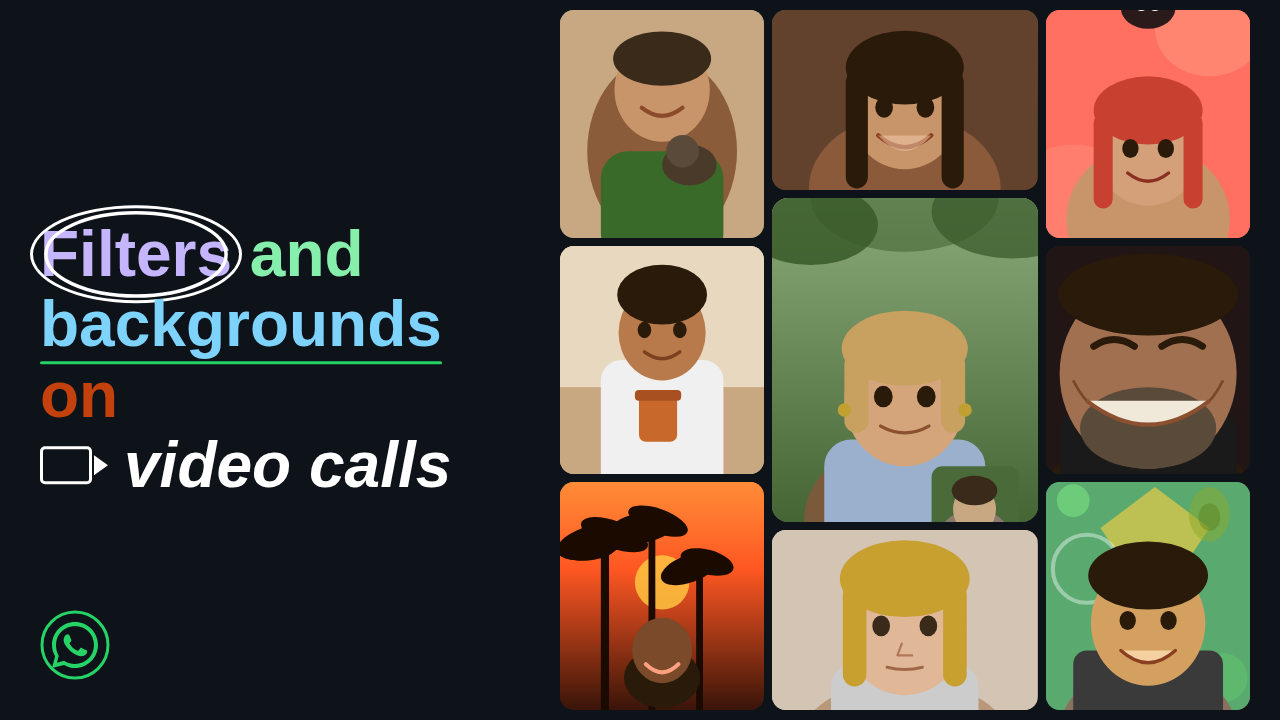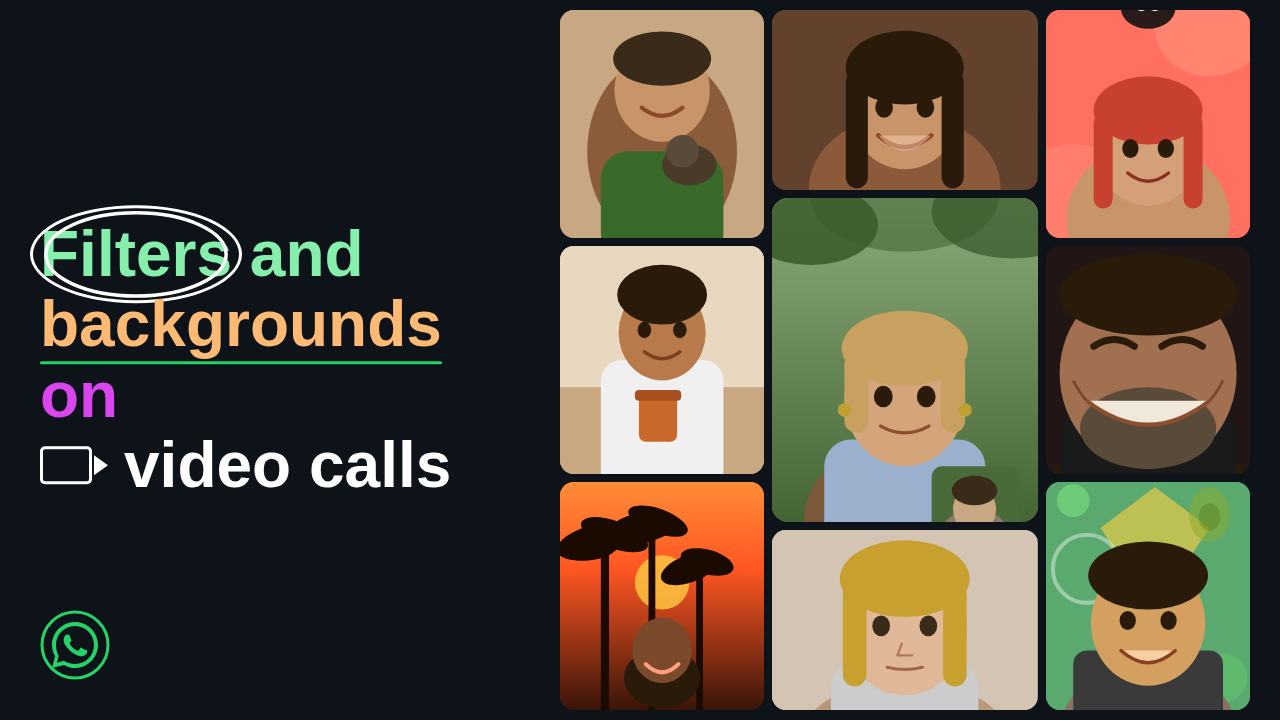--- a/index.html
+++ b/index.html
@@ -32,58 +32,58 @@
 
     .headline {
       font-size: 64px;
       font-weight: 700;
       line-height: 1.1;
       color: #ffffff;
       margin-bottom: 0;
     }
 
     .headline .filters-word {
-      color: #86efac;
+      color: #c4b5fd;
       position: relative;
       display: inline-block;
     }
 
     .filters-oval {
       position: absolute;
       top: -10px;
       left: -8px;
       width: calc(100% + 16px);
       height: calc(100% + 20px);
       border: 3px solid #ffffff;
       border-radius: 50%;
       pointer-events: none;
     }
 
     .headline .and-word {
       color: #86efac;
     }
 
     .headline .backgrounds-word {
-      color: #fdba74;
+      color: #7dd3fc;
       position: relative;
       display: inline-block;
     }
 
     .backgrounds-underline {
       position: absolute;
       bottom: -4px;
       left: 0;
       width: 100%;
       height: 3px;
       background: #25d366;
       border-radius: 2px;
     }
 
     .headline .on-word {
-      color: #d946ef;
+      color: #c2410c;
     }
 
     .video-calls-text {
       font-size: 64px;
       font-weight: 700;
       color: #ffffff;
     }
 
     .whatsapp-logo {
       position: absolute;
@@ -182,20 +182,21 @@
     
     .whatsapp-svg {
       width: 70px;
       height: 70px;
     }
 
     .headline-line3 {
       display: flex;
       align-items: center;
       gap: 16px;
+      font-style: italic;
     }
 
     .video-cam-icon {
       display: inline-flex;
       align-items: center;
       gap: 0;
       position: relative;
     }
 
     .cam-body {

